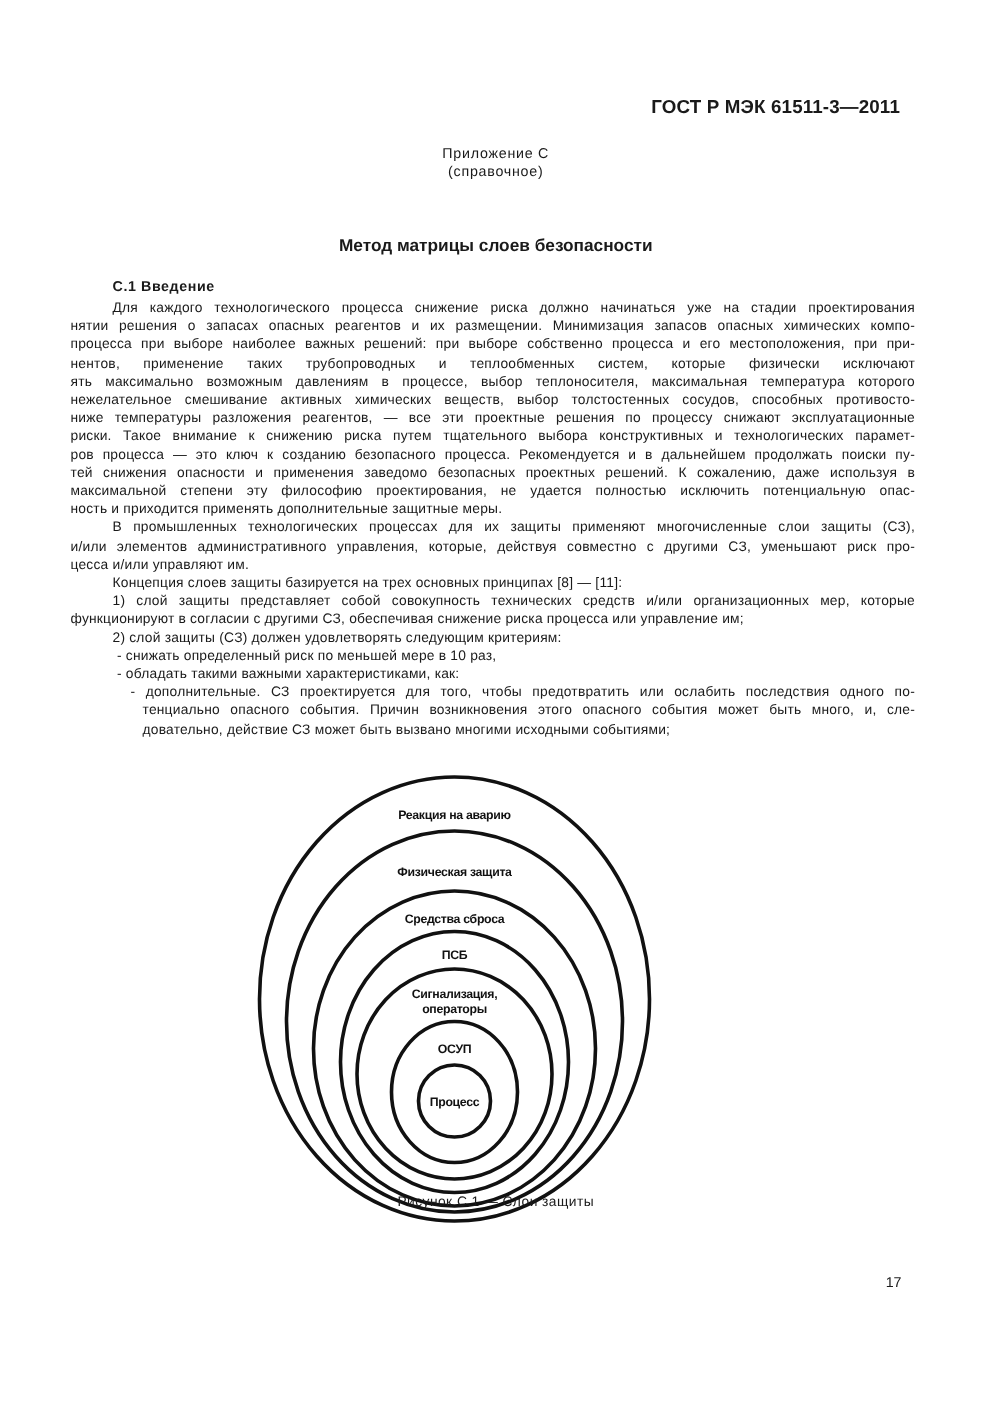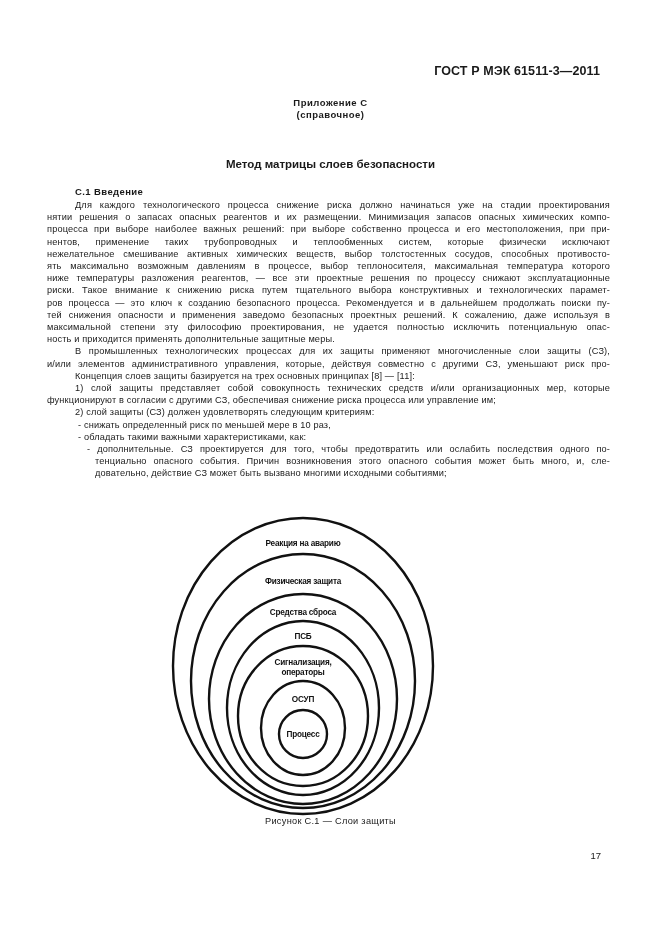--- a/index.html
+++ b/index.html
@@ -1,28 +1,28 @@
 <!DOCTYPE html>
 <html><head>
 <meta charset="utf-8">
 <style>
   html, body { margin: 0; padding: 0; background: #ffffff; }
   body { width: 661px; height: 936px; position: relative; overflow: hidden;
          font-family: "Liberation Sans", sans-serif; color: #1a1a1a; }
   .abs { position: absolute; }
   .std-code { left: 0; right: 61px; top: 64px; text-align: right; font-weight: bold; font-size: 12.5px; letter-spacing: 0.1px; }
-  .annex { left: 0; width: 661px; top: 97px; text-align: center; font-weight: bold; font-size: 9.5px; line-height: 12px; letter-spacing: 0.5px; }
+  .annex { left: 0; width: 661px; top: 97px; text-align: center; font-weight: normal; font-size: 9.5px; line-height: 12px; letter-spacing: 0.5px; }
   .title { left: 0; width: 661px; top: 158px; text-align: center; font-weight: bold; font-size: 11.5px; }
   .section { left: 75px; top: 186px; font-weight: bold; font-size: 9.5px; letter-spacing: 0.4px; }
   .body-text { left: 47px; width: 563px; top: 199px; font-size: 9.2px; line-height: 12.2px; letter-spacing: 0.15px; }
   .body-text p { margin: 0; text-align: justify; text-align-last: left; }
   .body-text .line { display: block; text-align: justify; text-align-last: justify; white-space: nowrap; }
   .body-text .line.last { text-align-last: left; }
   .figure { left: 168px; top: 512px; width: 270px; height: 310px; }
-  .caption { left: 0; width: 661px; top: 816px; text-align: center; font-size: 9.2px; letter-spacing: 0.3px; }
+  .caption { left: 0; width: 661px; top: 796px; text-align: center; font-size: 9.2px; letter-spacing: 0.3px; }
   .page-num { right: 60px; top: 850px; font-size: 9.5px; }
   svg text { font-family: "Liberation Sans", sans-serif; font-weight: bold; font-size: 8.2px; letter-spacing: -0.2px; }
 </style>
 </head>
 <body>
 
 <div class="abs std-code">ГОСТ Р МЭК 61511-3—2011</div>
 
 <div class="abs annex">
   <div>Приложение С</div>
@@ -32,32 +32,33 @@
 <div class="abs title">Метод матрицы слоев безопасности</div>
 
 <div class="abs section">С.1  Введение</div>
 
 <div class="abs body-text">
   <p>
     <span class="line" style="padding-left:28px">Для каждого технологического процесса снижение риска должно начинаться уже на стадии проектирования</span>
     <span class="line">нятии решения о запасах опасных реагентов и их размещении. Минимизация запасов опасных химических компо-</span>
     <span class="line">процесса при выборе наиболее важных решений: при выборе собственно процесса и его местоположения, при при-</span>
     <span class="line">нентов,  применение  таких  трубопроводных  и  теплообменных  систем,  которые  физически  исключают</span>
+    <span class="line">ять максимально возможным давлениям в процессе, выбор теплоносителя, максимальная температура которого</span>
     <span class="line">нежелательное смешивание активных химических веществ, выбор толстостенных сосудов, способных противосто-</span>
-    <span class="line">ять максимально возможным давлениям в процессе, выбор теплоносителя, максимальная температура которого</span>
     <span class="line">ниже температуры разложения реагентов, — все эти проектные решения по процессу снижают эксплуатационные</span>
     <span class="line">риски. Такое внимание к снижению риска путем тщательного выбора конструктивных и технологических парамет-</span>
     <span class="line">ров процесса — это ключ к созданию безопасного процесса. Рекомендуется и в дальнейшем продолжать поиски пу-</span>
     <span class="line">тей снижения опасности и применения заведомо безопасных проектных решений. К сожалению, даже используя в</span>
     <span class="line">максимальной степени эту философию проектирования, не удается полностью исключить потенциальную опас-</span>
     <span class="line last">ность и приходится применять дополнительные защитные меры.</span>
   </p>
   <p>
     <span class="line" style="padding-left:28px">В промышленных технологических процессах для их защиты применяют многочисленные слои защиты (СЗ),</span>
     <span class="line">и/или элементов административного управления, которые, действуя совместно с другими СЗ, уменьшают риск про-</span>
+    <span class="line last">цесса и/или управляют им.</span>
   </p>
   <p>
     <span class="line last" style="padding-left:28px">Концепция слоев защиты базируется на трех основных принципах [8] — [11]:</span>
   </p>
   <p>
     <span class="line" style="padding-left:28px">1)  слой защиты представляет собой совокупность технических средств и/или организационных мер, которые</span>
     <span class="line last">функционируют в согласии с другими СЗ, обеспечивая снижение риска процесса или управление им;</span>
   </p>
   <p>
     <span class="line last" style="padding-left:28px">2)   слой защиты (СЗ) должен удовлетворять следующим критериям:</span>

